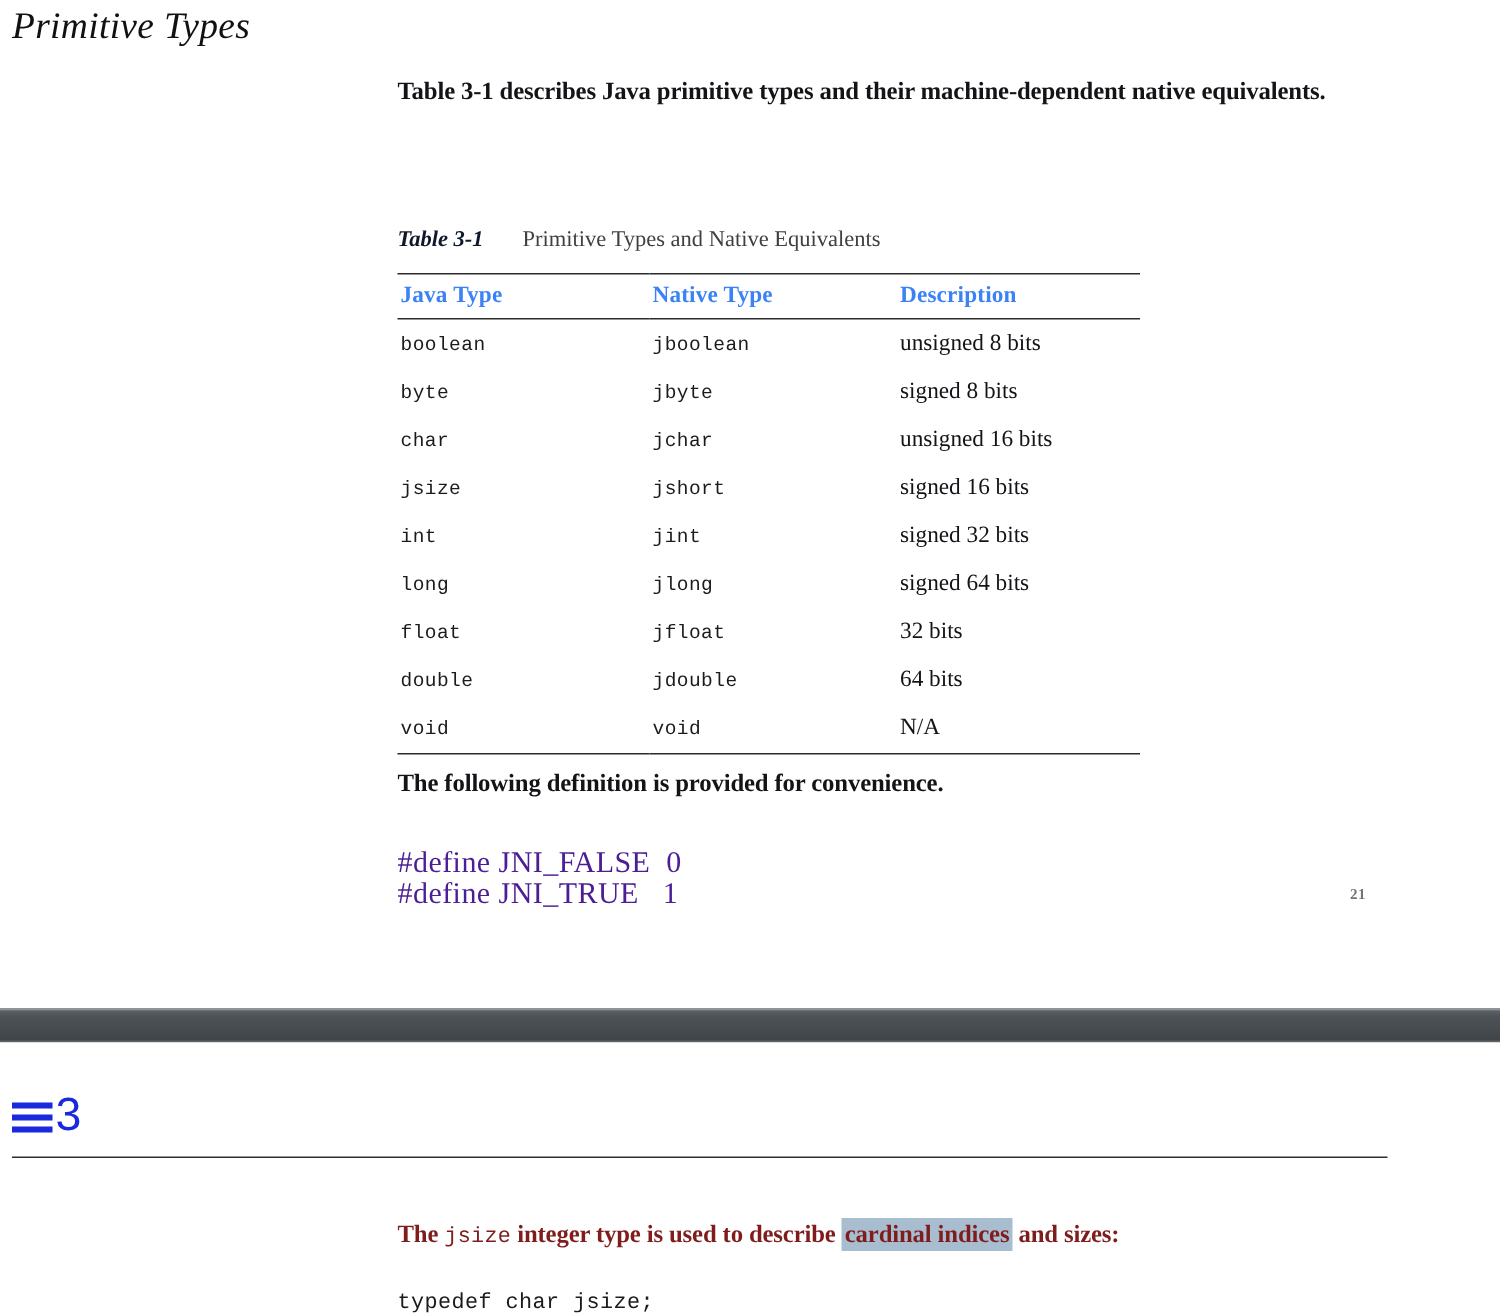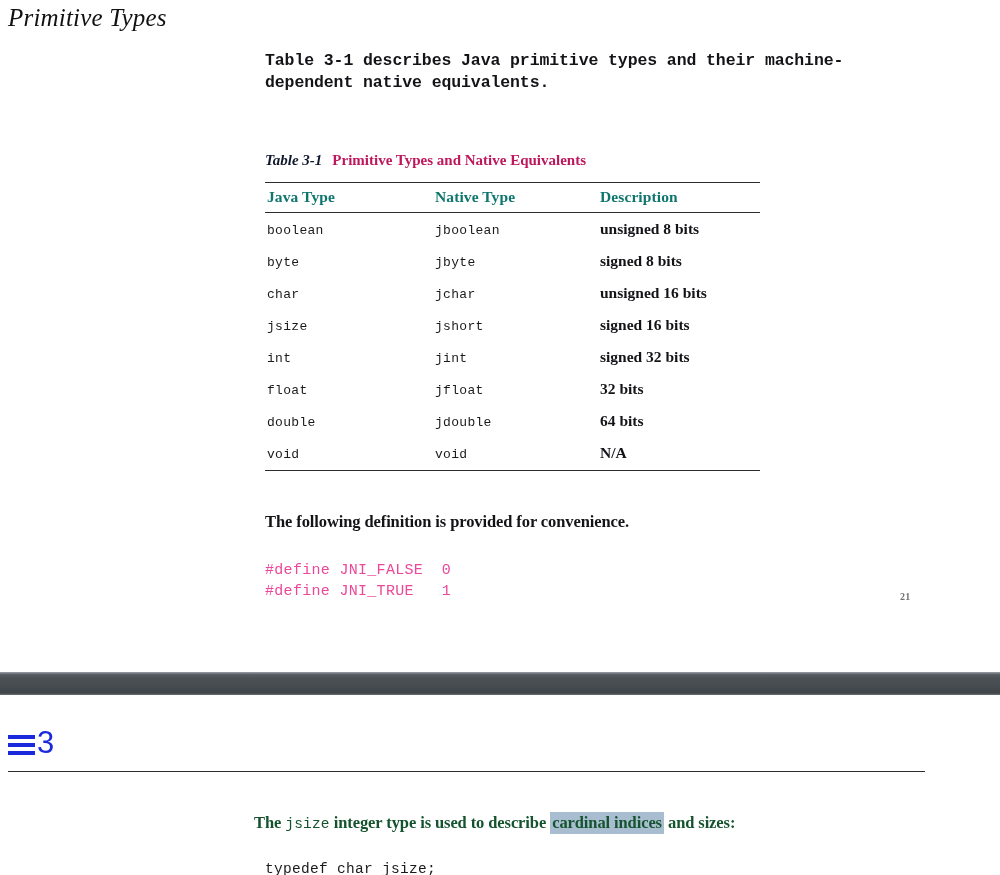--- a/index.html
+++ b/index.html
@@ -38,21 +38,21 @@
     letter-spacing: 0.2px;
     color: #111114;
     white-space: nowrap;
   }
 
   .intro-para {
     position: absolute;
     left: 265px;
     top: 50px;
     width: 648px;
-    font-family: Liberation Mono, monospace;
+    font-family: Liberation Serif, serif;
     font-size: 16.5px;
     font-weight: 700;
     line-height: 22px;
     color: #141418;
     letter-spacing: -0.1px;
   }
 
   .table-caption {
     position: absolute;
     left: 265px;
@@ -60,43 +60,43 @@
     font-size: 15px;
     line-height: 20px;
     white-space: nowrap;
   }
   .table-caption .cap-label {
     font-style: italic;
     font-weight: 700;
     color: #0f172a;
   }
   .table-caption .cap-title {
-    font-weight: 700;
-    color: #be185d;
-    margin-left: 10px;
+    font-weight: 400;
+    color: #404040;
+    margin-left: 26px;
   }
 
   table.types {
     position: absolute;
     left: 265px;
     top: 182px;
     width: 495px;
     border-collapse: collapse;
     table-layout: fixed;
   }
   table.types col.c1 { width: 168px; }
   table.types col.c2 { width: 165px; }
   table.types col.c3 { width: 162px; }
 
   table.types thead th {
     text-align: left;
     font-family: "Liberation Serif", serif;
     font-size: 15.5px;
     font-weight: 700;
-    color: #0f766e;
+    color: #3b82f6;
     padding: 5px 0 6px 2px;
     border-top: 1.6px solid #2b2b2e;
     border-bottom: 1.4px solid #2b2b2e;
     letter-spacing: 0.1px;
   }
 
   table.types tbody td {
     padding: 7px 0 7px 2px;
     vertical-align: baseline;
     border: none;
@@ -108,44 +108,44 @@
   td.mono {
     font-family: "Liberation Mono", "DejaVu Sans Mono", monospace;
     font-size: 13px;
     font-weight: 400;
     color: #1b1b1e;
     letter-spacing: 0.3px;
   }
   td.desc {
     font-family: "Liberation Serif", serif;
     font-size: 15.5px;
-    font-weight: 700;
+    font-weight: 400;
     color: #141418;
   }
 
   .after-table {
     position: absolute;
     left: 265px;
     top: 512px;
     font-family: "Liberation Serif", serif;
     font-size: 16.5px;
     font-weight: 700;
     color: #141418;
     white-space: nowrap;
     letter-spacing: -0.1px;
   }
 
   .code-block {
     position: absolute;
     left: 265px;
     top: 545px;
-    font-family: Liberation Mono, monospace;
-    font-size: 15px;
+    font-family: Liberation Serif, serif;
+    font-size: 20px;
     line-height: 21px;
-    color: #ec4899;
+    color: #4c1d95;
     white-space: pre;
     letter-spacing: 0.3px;
   }
 
   .page-number {
     position: absolute;
     left: 900px;
     top: 591px;
     font-family: "Liberation Serif", serif;
     font-size: 10px;
@@ -219,26 +219,26 @@
     position: absolute;
     left: 8px;
     top: 76px;
     width: 917px;
     height: 0;
     border-top: 1.6px solid #2e2e31;
   }
 
   .para-jsize {
     position: absolute;
-    left: 254px;
+    left: 265px;
     top: 118px;
     font-family: "Liberation Serif", serif;
     font-size: 16.5px;
     font-weight: 700;
-    color: #14532d;
+    color: #7f1d1d;
     white-space: nowrap;
     letter-spacing: -0.1px;
   }
   .para-jsize .inline-code {
     font-family: "Liberation Mono", "DejaVu Sans Mono", monospace;
     font-size: 14.5px;
     font-weight: 400;
     letter-spacing: 0.2px;
   }
   .para-jsize .highlight {
@@ -301,20 +301,25 @@
       </tr>
       <tr>
         <td class="mono">jsize</td>
         <td class="mono">jshort</td>
         <td class="desc">signed 16 bits</td>
       </tr>
       <tr>
         <td class="mono">int</td>
         <td class="mono">jint</td>
         <td class="desc">signed 32 bits</td>
+      </tr>
+      <tr>
+        <td class="mono">long</td>
+        <td class="mono">jlong</td>
+        <td class="desc">signed 64 bits</td>
       </tr>
       <tr>
         <td class="mono">float</td>
         <td class="mono">jfloat</td>
         <td class="desc">32 bits</td>
       </tr>
       <tr>
         <td class="mono">double</td>
         <td class="mono">jdouble</td>
         <td class="desc">64 bits</td>

